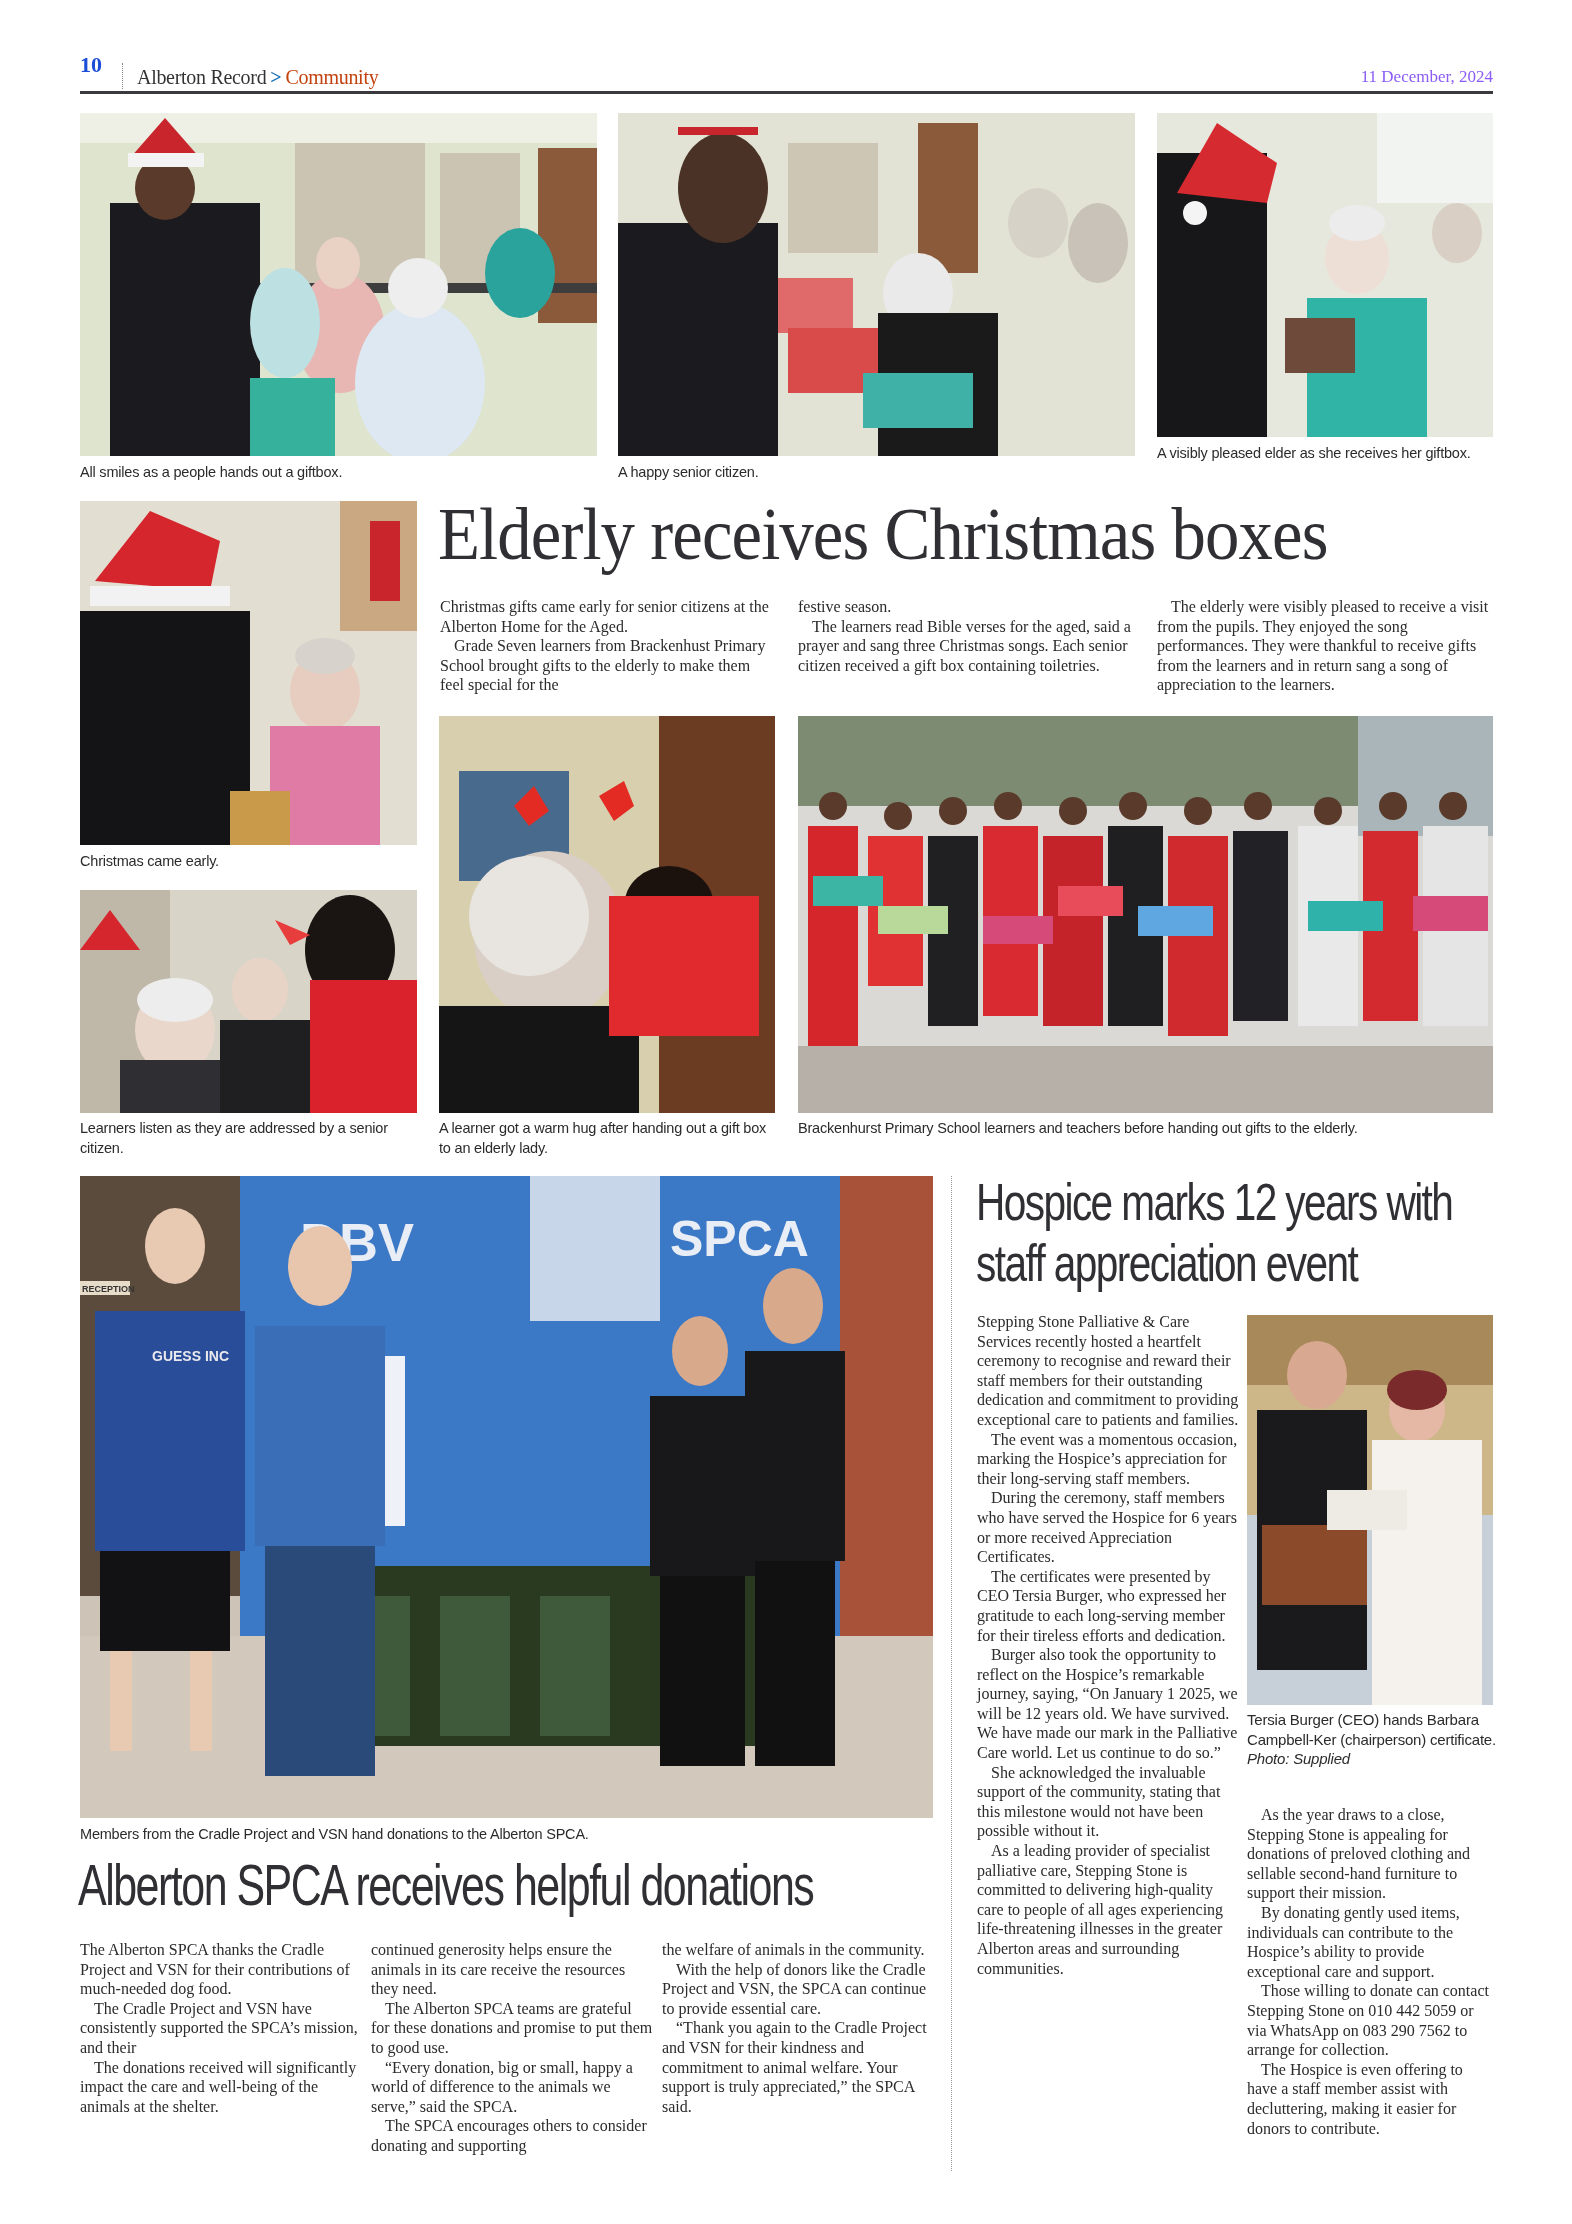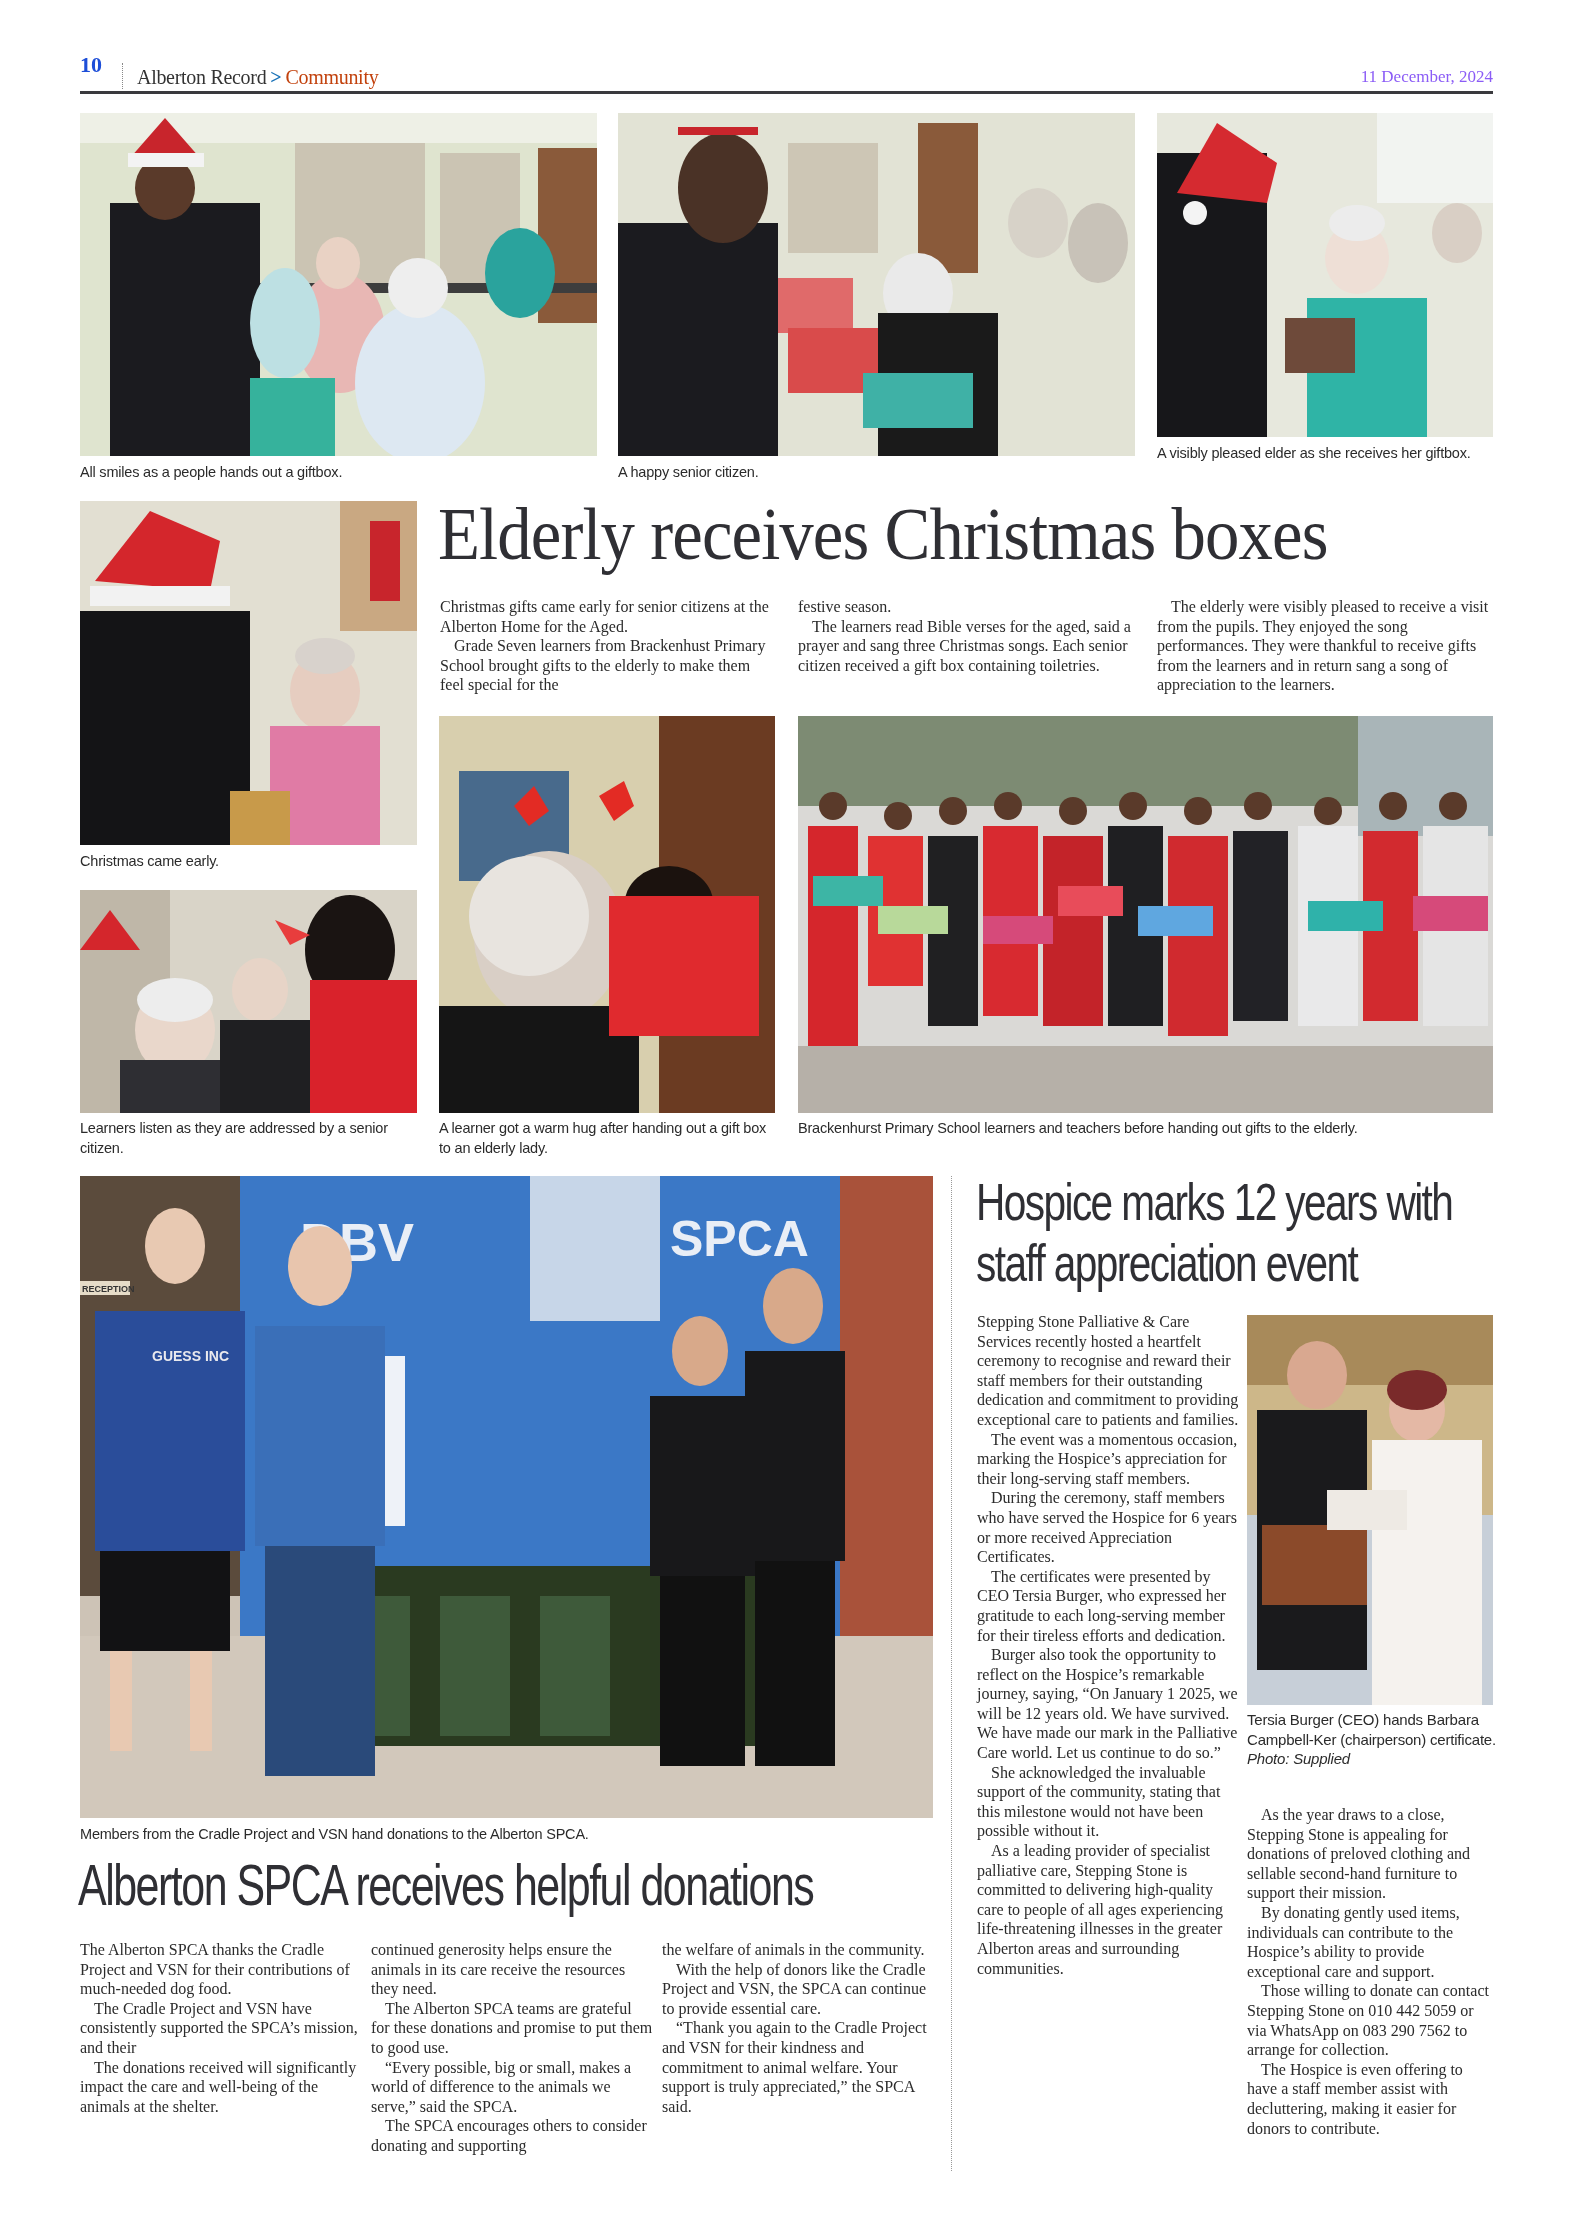--- a/index.html
+++ b/index.html
@@ -242,21 +242,21 @@
 <div class="headline-cond" style="left:78px;top:1852px;font-size:58px;line-height:66px;transform:scaleX(0.74);">Alberton SPCA receives helpful donations</div>
 
 <div class="body-text" style="left:80px;top:1940px;width:280px;">
   <p>The Alberton SPCA thanks the Cradle Project and VSN for their contributions of much-needed dog food.</p>
   <p class="ind">The Cradle Project and VSN have consistently supported the SPCA’s mission, and their</p>
   <p class="ind">The donations received will significantly impact the care and well-being of the animals at the shelter.</p>
 </div>
 <div class="body-text" style="left:371px;top:1940px;width:282px;">
   <p>continued generosity helps ensure the animals in its care receive the resources they need.</p>
   <p class="ind">The Alberton SPCA teams are grateful for these donations and promise to put them to good use.</p>
-  <p class="ind">“Every possible, big or small, makes a world of difference to the animals we serve,” said the SPCA.</p>
+  <p class="ind">“Every donation, big or small, happy a world of difference to the animals we serve,” said the SPCA.</p>
   <p class="ind">The SPCA encourages others to consider donating and supporting</p>
 </div>
 <div class="body-text" style="left:662px;top:1940px;width:275px;">
   <p>the welfare of animals in the community.</p>
   <p class="ind">With the help of donors like the Cradle Project and VSN, the SPCA can continue to provide essential care.</p>
   <p class="ind">“Thank you again to the Cradle Project and VSN for their kindness and commitment to animal welfare. Your support is truly appreciated,” the SPCA said.</p>
 </div>
 
 <div class="vdivider"></div>
 

